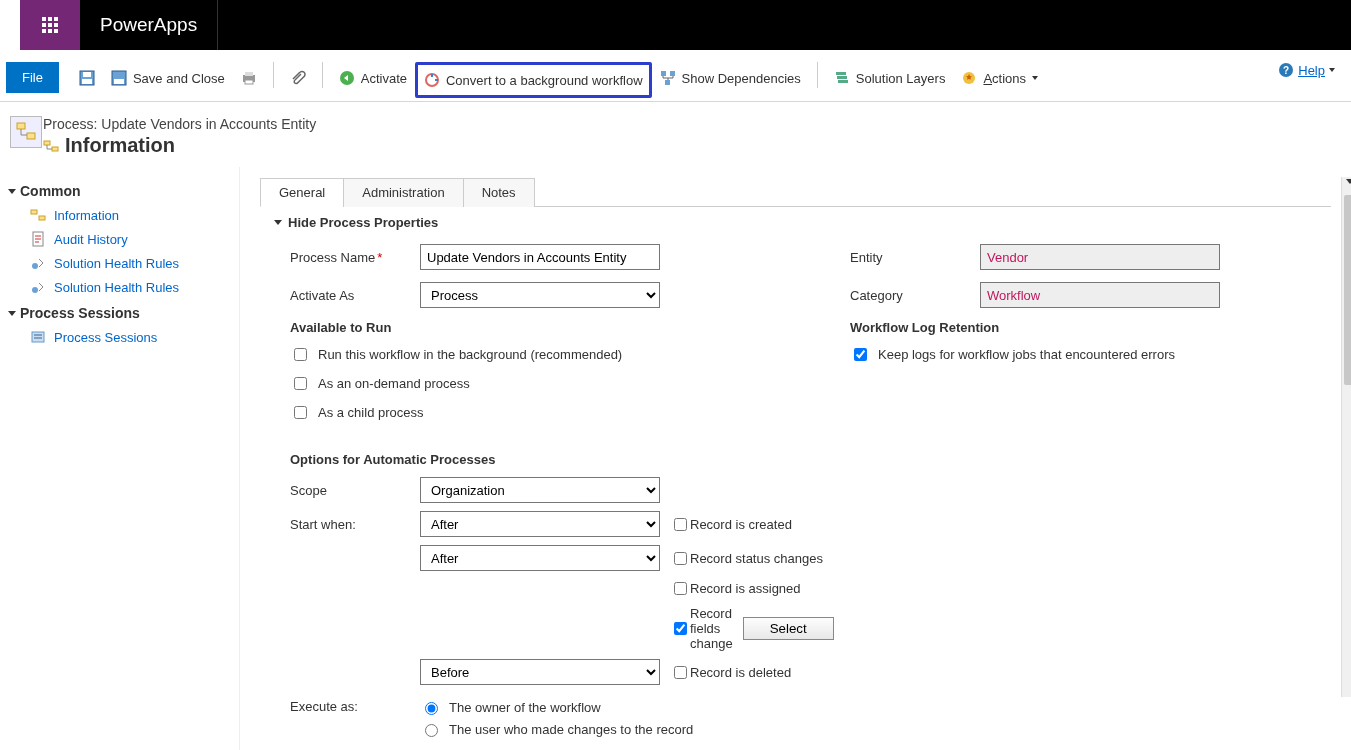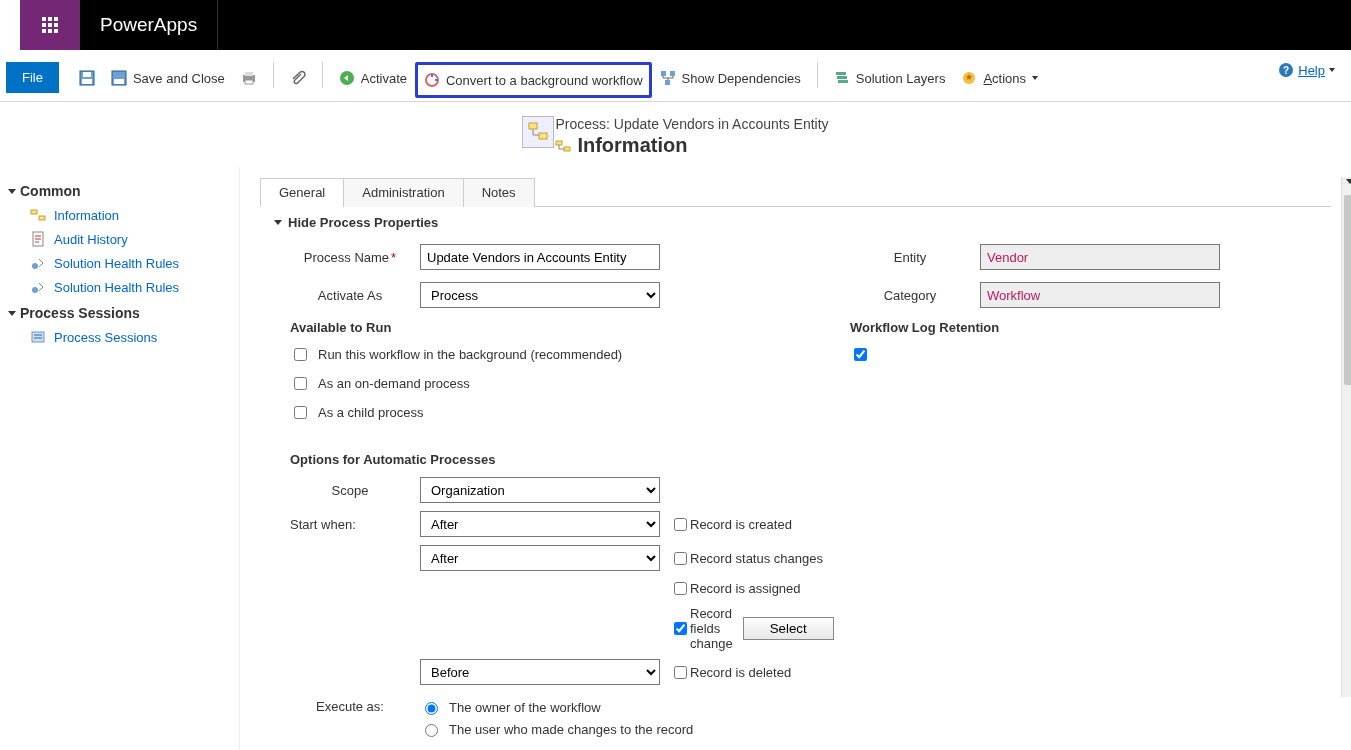--- a/index.html
+++ b/index.html
@@ -89,21 +89,20 @@
     display: flex;
     align-items: center;
     gap: 4px;
     margin-right: 10px;
   }
   .header-row {
     display: flex;
     align-items: flex-start;
     padding: 14px 10px 10px 10px;
     gap: 1px;
-    justify-content: center;
   }
   .entity-icon {
     width: 32px; height: 32px;
     border: 1px solid #bbb;
     background: #eef;
     display: flex; align-items: center; justify-content: center;
   }
   .process-path { font-size: 14px; color: #444; }
   .info-title {
     font-size: 20px;
@@ -174,21 +173,21 @@
     gap: 40px;
     padding-left: 30px;
   }
   .col { flex: 1; max-width: 520px; }
   .form-row {
     display: flex;
     align-items: center;
     margin-bottom: 12px;
     gap: 10px;
   }
-  .form-label { width: 120px; text-align: center; }
+  .form-label { width: 120px; }
   .req { color: #c00; margin-left: 2px; }
   input[type=text], select {
     font-family: inherit;
     font-size: 13px;
     padding: 4px 6px;
     border: 1px solid #777;
     background: #fff;
     height: 26px;
   }
   input[readonly] { background: #eee; color: #be185d; }
@@ -528,20 +527,21 @@
           <div class="form-label">Entity</div>
           <input type="text" readonly="" class="w240" value="Vendor" style="">
         </div>
         <div class="form-row">
           <div class="form-label">Category</div>
           <input type="text" readonly="" class="w240" value="Workflow" style="">
         </div>
         <div class="section-title">Workflow Log Retention</div>
         <div class="check-row">
           <input type="checkbox" checked="" style="">
+          <span>Keep logs for workflow jobs that encountered errors</span>
         </div>
       </div>
     </div>
 
     <div class="scroll-track">
       <div style="position:absolute;top:2px;left:4px" class="caret-down"></div>
       <div class="scroll-thumb"></div>
     </div>
   </div>
 </div>

